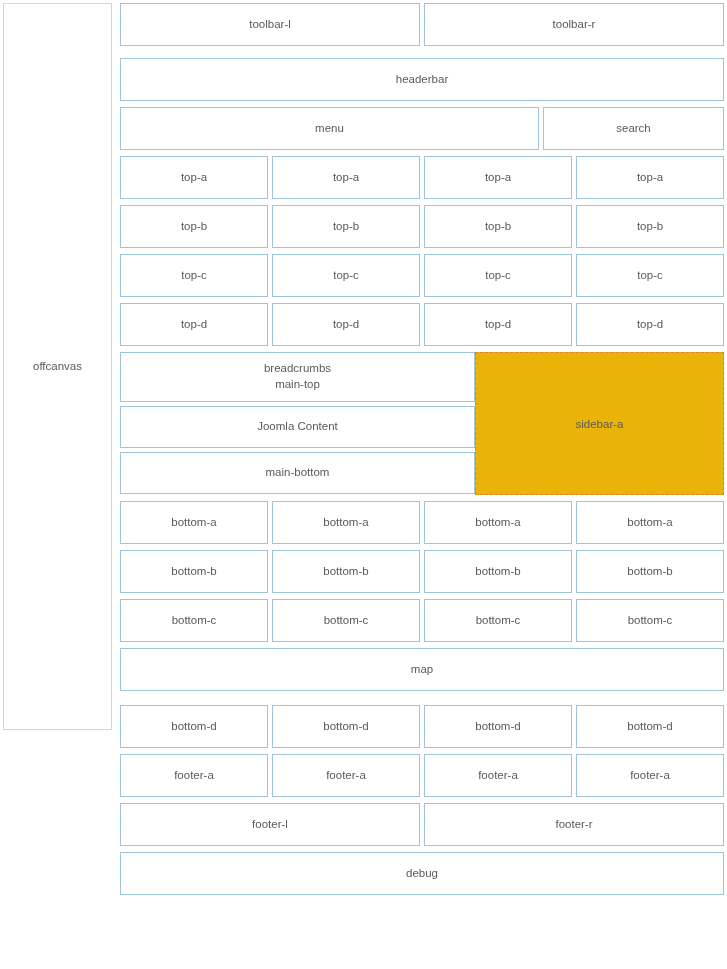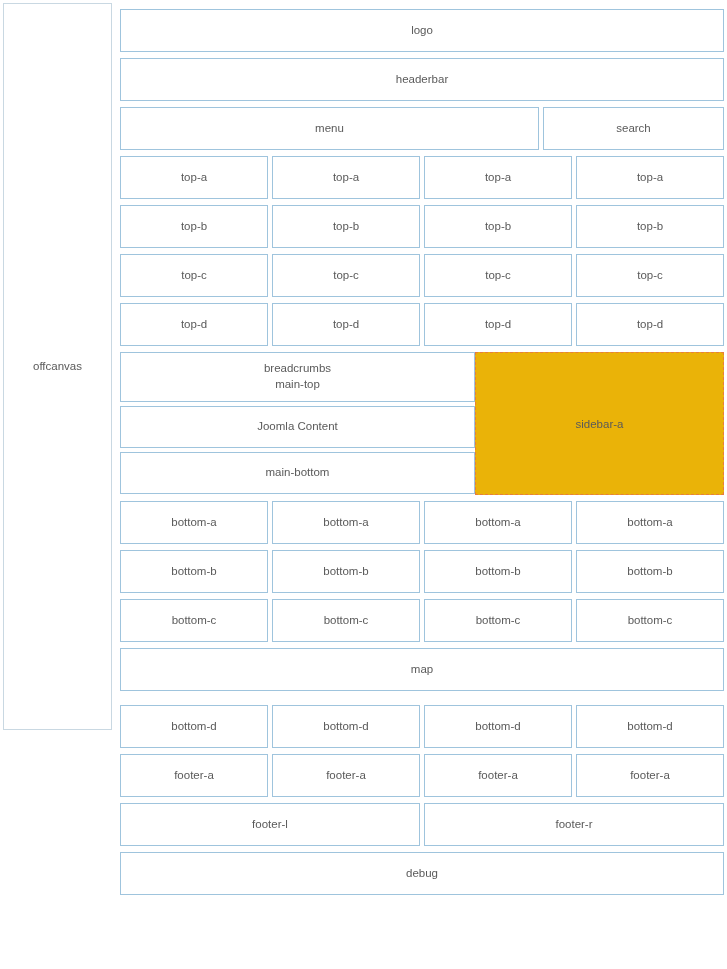--- a/index.html
+++ b/index.html
@@ -90,26 +90,29 @@
 
 <div id="page">
 
   <div class="box offcanvas-box">
     <span>offcanvas</span>
   </div>
 
   <div class="grid">
 
     <div class="row">
-    </div>
-
-    <div class="row">
       <div class="box cell half">
-        <span>logo</span>
-      </div>
+        <span>toolbar-l</span>
+      </div>
+      <div class="box cell half">
+        <span>toolbar-r</span>
+      </div>
+    </div>
+
+    <div class="row">
     </div>
 
     <div class="row">
       <div class="box cell full">
         <span>headerbar</span>
       </div>
     </div>
 
     <div class="row">
       <div class="box cell menu-wide">

